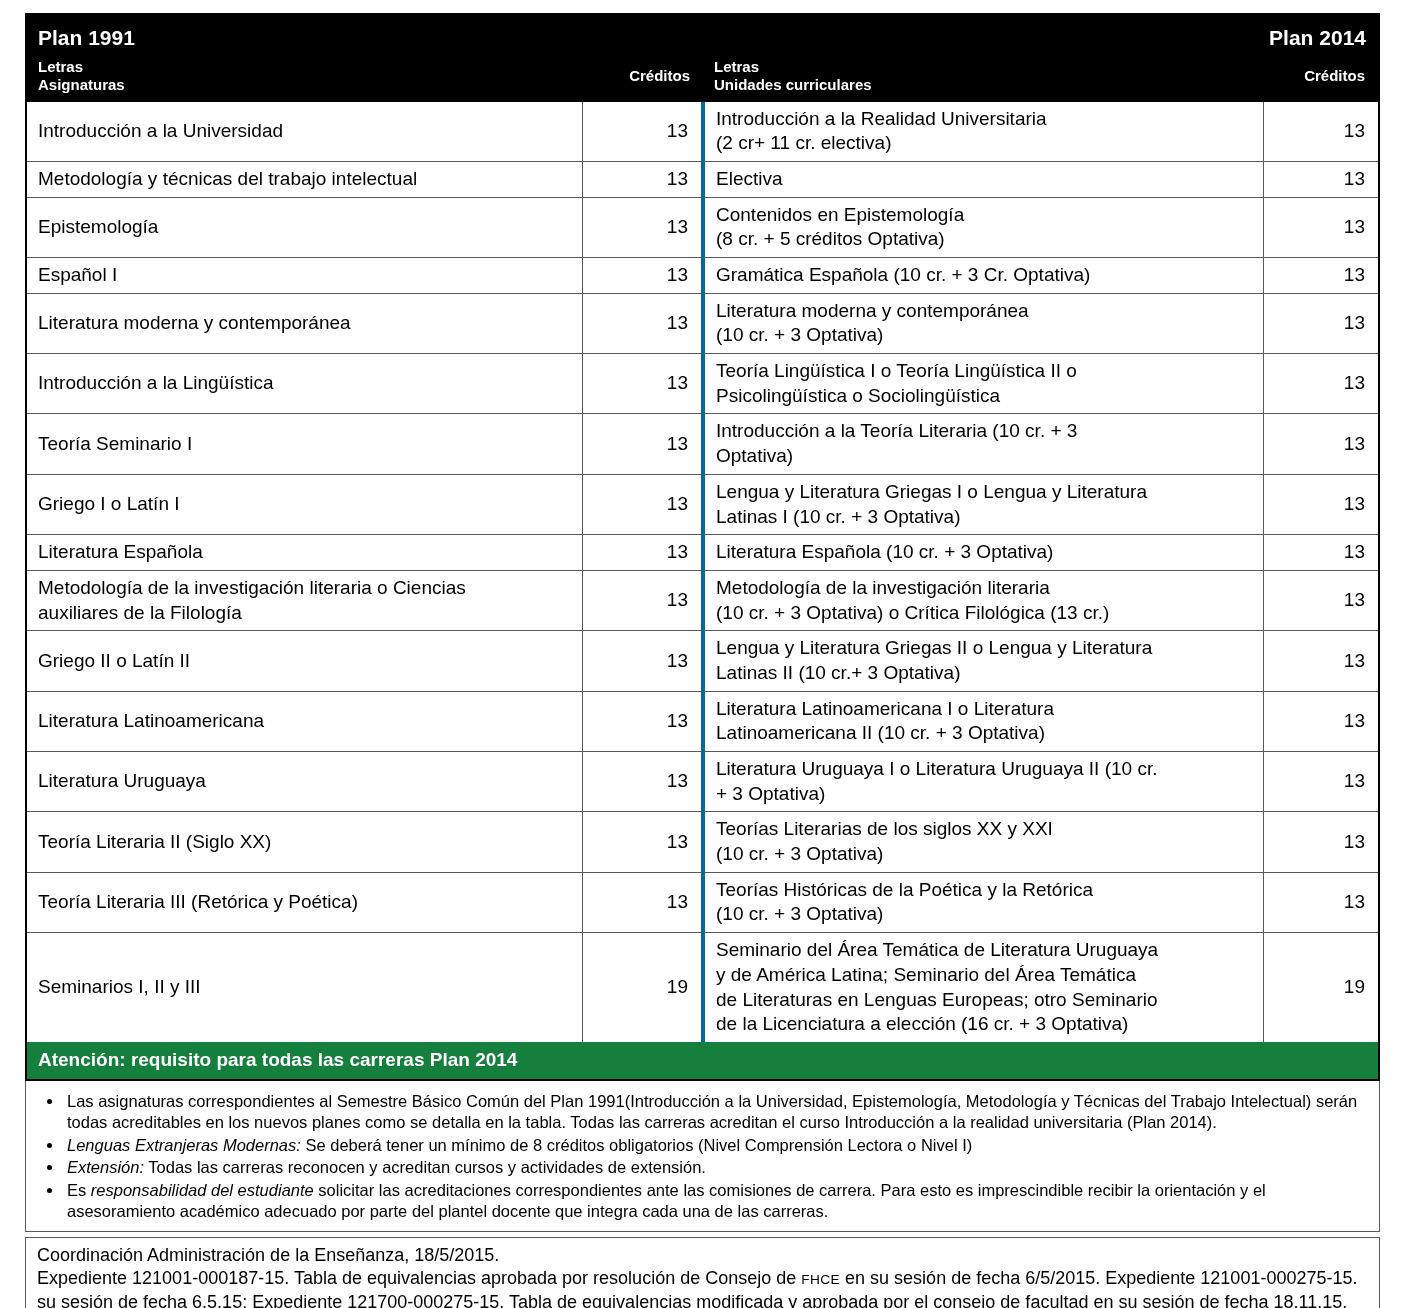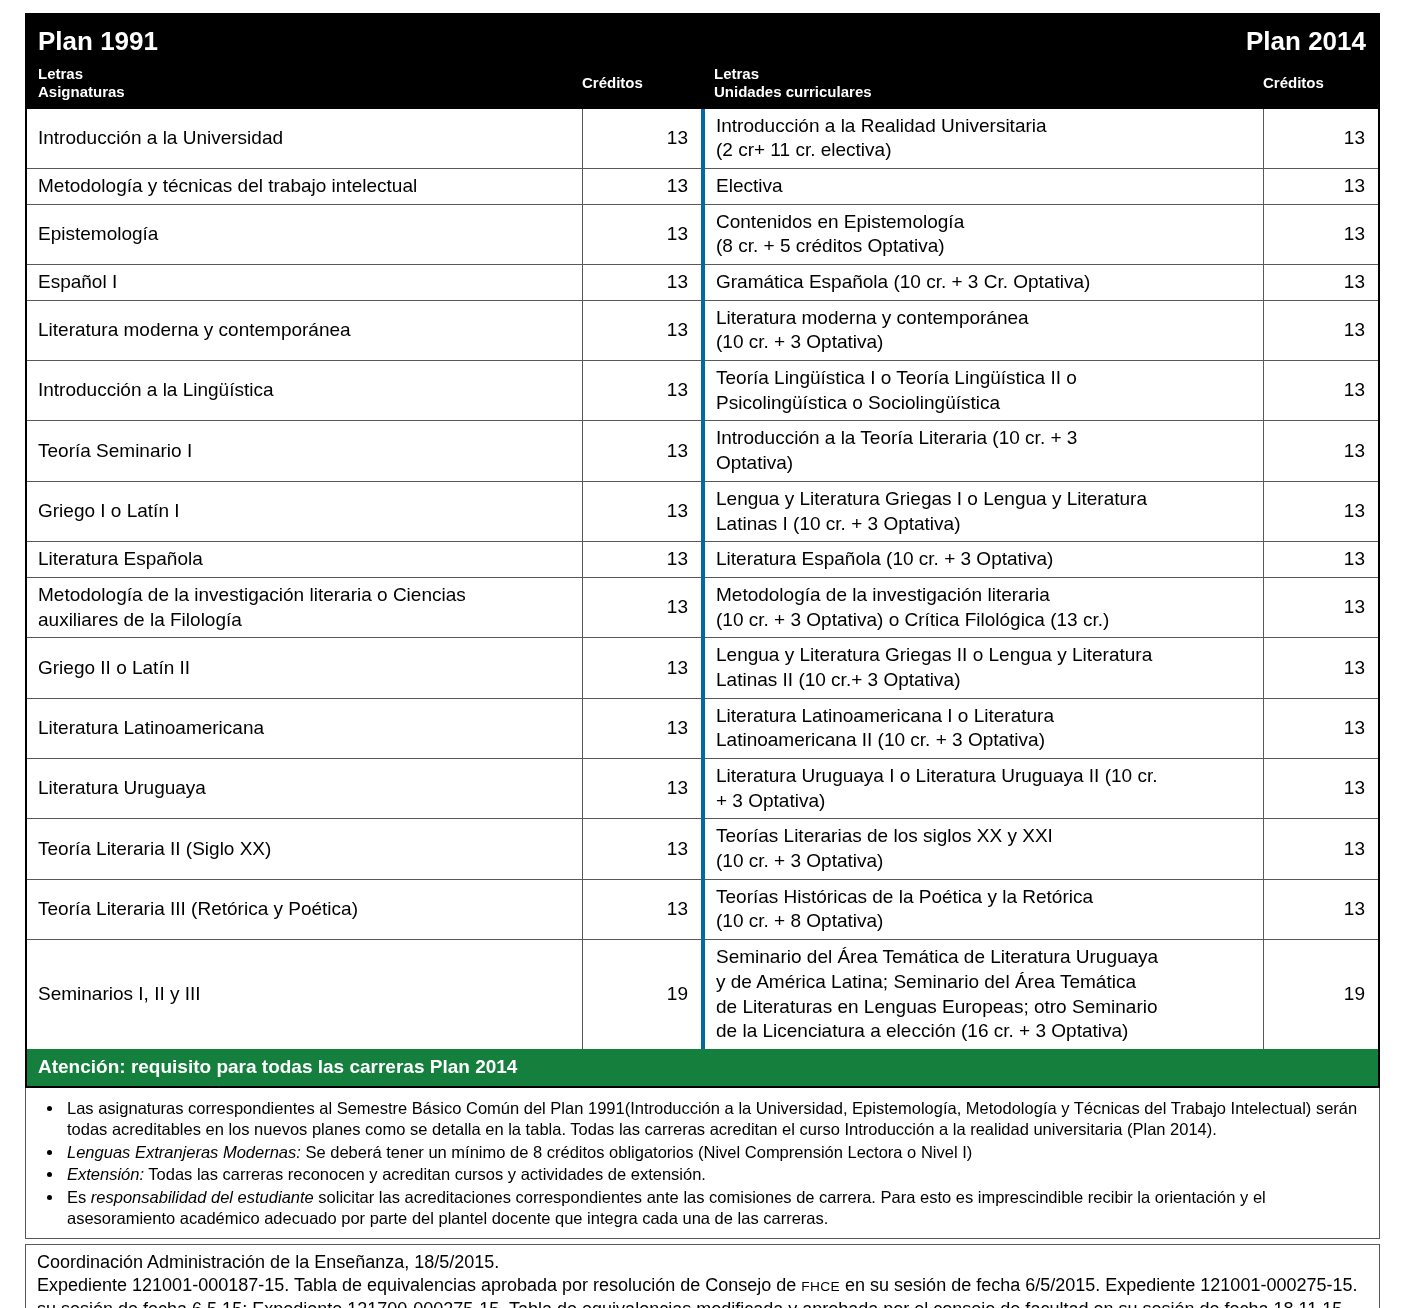--- a/index.html
+++ b/index.html
@@ -10,32 +10,32 @@
     font-family: "Liberation Sans", sans-serif;
   }
   .page { position: absolute; left: 25px; top: 13px; width: 1355px; }
 
   
   .frame { border: 2px solid #000; }
 
   .head { background: #000; color: #fff; padding: 9px 0 7px 0; }
   .plan-row {
     display: flex; justify-content: space-between;
-    font-weight: bold; font-size: 26px;
+    font-weight: bold; font-size: 21px;
     padding: 2px 12px 4px 11px;
   }
   .head-grid {
     display: grid;
     grid-template-columns: 555px 121px 560px 115px;
     align-items: center;
     font-weight: bold; font-size: 15px; line-height: 1.22;
     padding-top: 4px;
   }
   .head-grid .ttl { padding-left: 11px; white-space: pre-line; }
-  .head-grid .cr  { text-align: left; padding-right: 13px; }
+  .head-grid .cr  { text-align: right; padding-right: 13px; }
 
   table { border-collapse: collapse; width: 100%; table-layout: fixed; }
   td {
     border: 1px solid #595959;
     vertical-align: middle;
     font-size: 19px; line-height: 1.3;
     padding: 5px 12px 5px 11px;
     white-space: pre-line;
     overflow: hidden;
   }
@@ -195,21 +195,21 @@
             <td>Teoría Literaria II (Siglo XX)</td>
             <td class="credits">13</td>
             <td class="mid">Teorías Literarias de los siglos XX y XXI
 (10 cr. + 3 Optativa)</td>
             <td class="credits">13</td>
           </tr>
           <tr>
             <td>Teoría Literaria III (Retórica y Poética)</td>
             <td class="credits">13</td>
             <td class="mid">Teorías Históricas de la Poética y la Retórica
-(10 cr. + 8 Optativa)</td>
+(10 cr. + 3 Optativa)</td>
             <td class="credits">13</td>
           </tr>
           <tr>
             <td>Seminarios I, II y III</td>
             <td class="credits">19</td>
             <td class="mid">Seminario del Área Temática de Literatura Uruguaya
 y de América Latina; Seminario del Área Temática
 de Literaturas en Lenguas Europeas; otro Seminario
 de la Licenciatura a elección (16 cr. + 3 Optativa)</td>
             <td class="credits">19</td>

